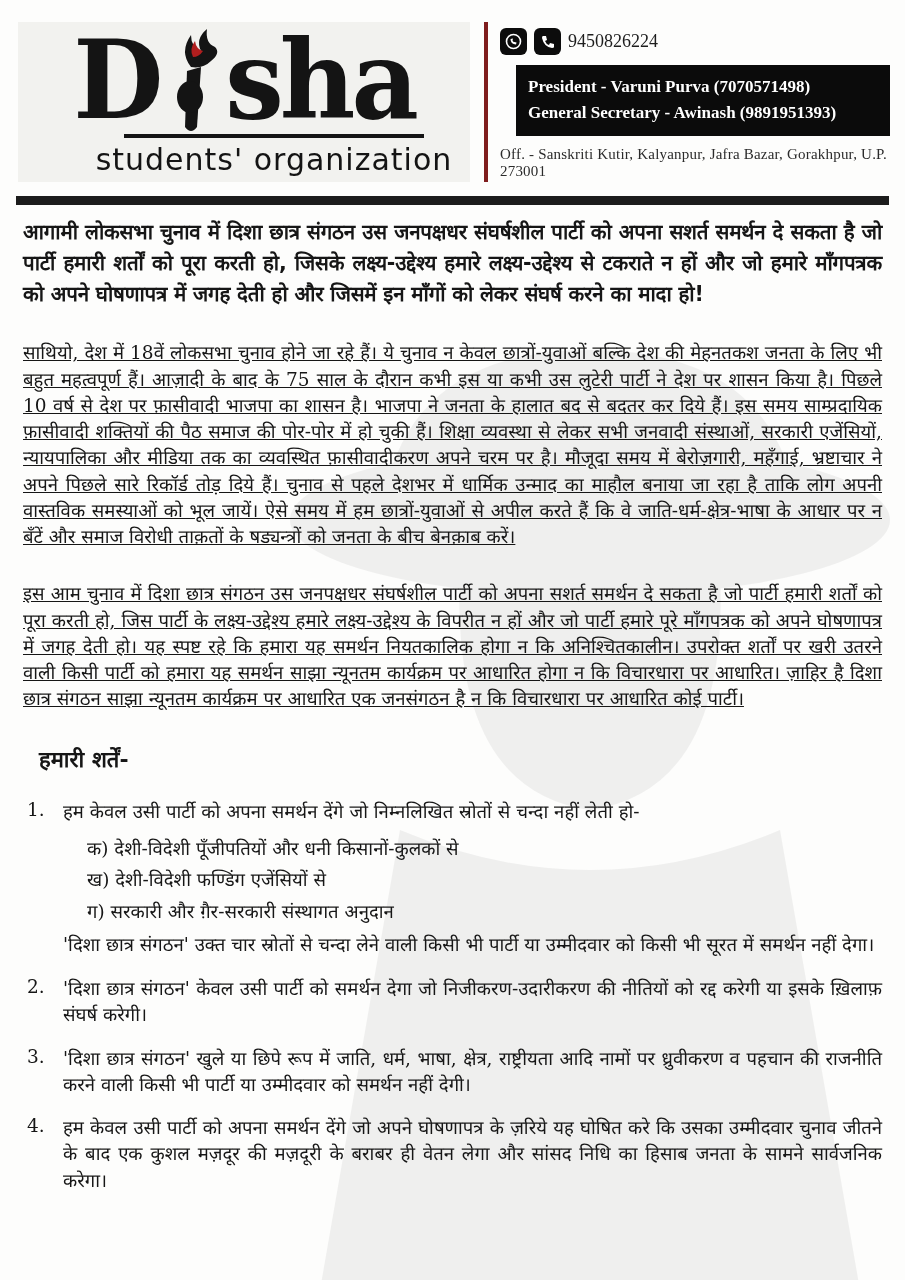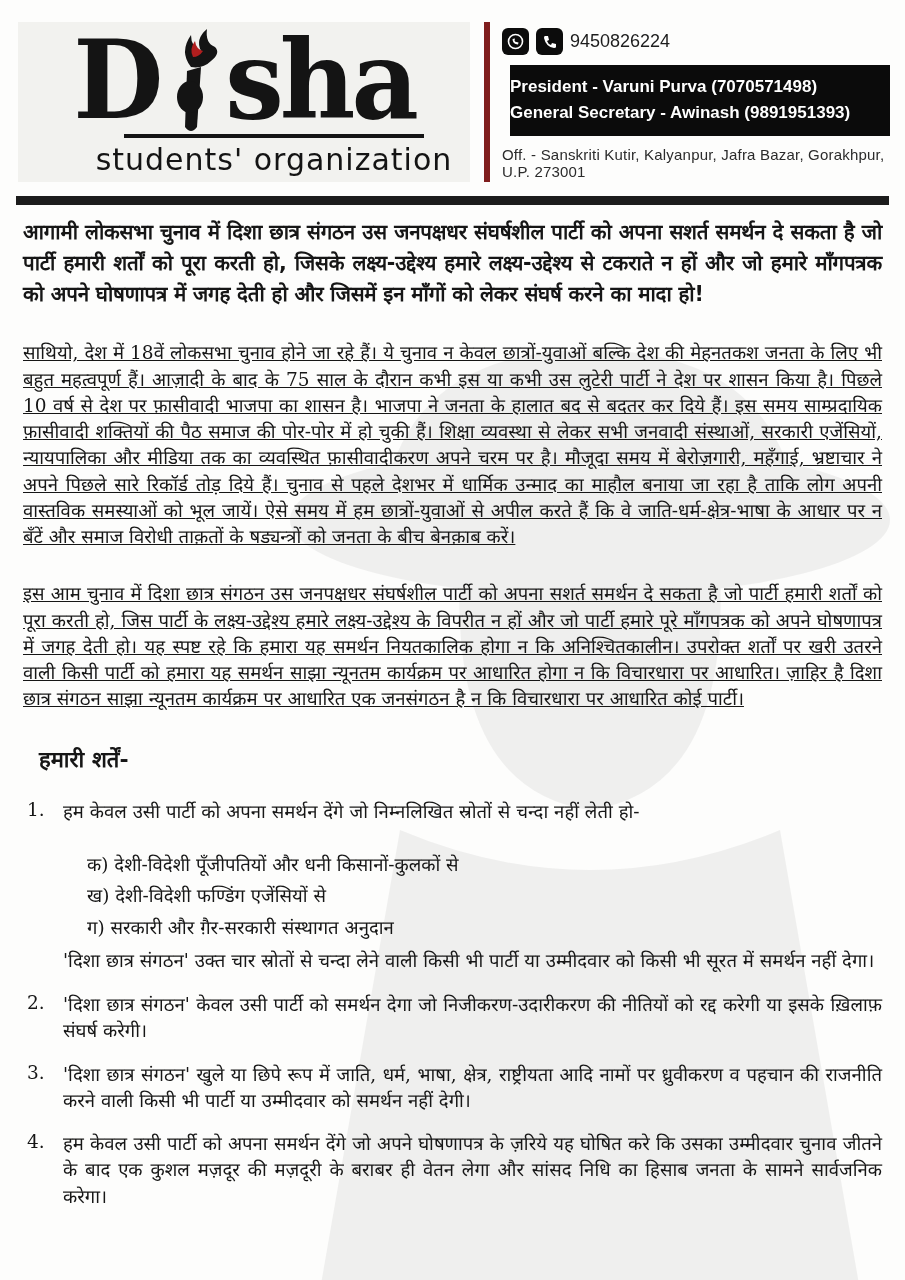--- a/index.html
+++ b/index.html
@@ -21,51 +21,51 @@
     font-family:"DejaVu Serif",serif;font-weight:900;font-size:104px;color:#141414;
     letter-spacing:-4px;transform:scaleY(1.05);
   }
   .logo-torch{margin:0 2px -6px 2px;}
   .logo-underline{width:300px;height:4px;background:#141414;margin:2px 0 4px 60px;}
   .logo-sub{
     font-family:"DejaVu Sans",sans-serif;font-weight:normal;font-size:30px;color:#141414;
     letter-spacing:1px;margin-left:60px;
   }
   .contact-col{
-    flex:1;margin-left:14px;border-left:6px solid #7f1d1d;padding:2px 0 0 12px;
-    font-family:Liberation Sans, sans-serif;
+    flex:1;margin-left:14px;border-left:4px solid #7f1d1d;padding:2px 0 0 12px;
+    font-family:Liberation Serif, serif;
   }
   .contact-row{display:flex;align-items:center;gap:7px;margin:4px 0 10px 0;}
   .icon-chip{
     width:27px;height:27px;background:#0c0c0c;border-radius:6px;flex:0 0 auto;
     display:flex;align-items:center;justify-content:center;
   }
   .contact-text{font-size:18px;color:#1d1d1d;}
   .officers-box{
-    background:#0b0b0b;color:#ffffff;padding:9px 0;margin:6px 0 10px 8px;max-width:395px;
+    background:#0b0b0b;color:#ffffff;padding:9px 12px;margin:6px 0 10px 16px;max-width:395px;
   }
   .officer-line{font-size:17px;font-weight:bold;line-height:1.55;white-space:nowrap;}
   .office-line{font-size:15px;color:#2b2b2b;letter-spacing:.2px;}
   .rule{height:9px;background:#1c1c1c;margin:14px 16px 0 16px;position:relative;z-index:1;}
   
   .content{position:relative;z-index:1;padding:0 23px;}
   .doc-title{
     text-align:center;font-size:23px;font-weight:bold;margin-top:38px;letter-spacing:.2px;
   }
   .lead{
     margin-top:12px;font-size:20.5px;font-weight:bold;line-height:1.5;text-align:justify;
     font-family:"DejaVu Sans","Liberation Sans",sans-serif;letter-spacing:-.2px;
   }
   .para{margin-top:31px;font-size:18.5px;line-height:1.42;text-align:justify;text-decoration:underline;}
   .cond-heading{margin-top:30px;font-size:22px;font-weight:bold;padding-left:16px;}
   .cond-list{margin-top:26px;}
   .cond-item{display:flex;margin-top:17px;}
   .cond-num{flex:0 0 36px;font-size:18.5px;padding-left:4px;}
   .cond-body{flex:1;font-size:18.5px;line-height:1.42;text-align:justify;}
-  .sub-list{margin:24px 0 4px 24px;}
+  .sub-list{margin:8px 0 4px 24px;}
   .sub-item{font-size:18.5px;line-height:1.7;}
   .cond-note{font-size:18.5px;line-height:1.5;margin-top:2px;}
 </style>
 </head>
 <body>
 
 <div class="page">
 
   <div class="watermark">
     <svg width="660" height="960" viewBox="0 0 330 480" xmlns="http://www.w3.org/2000/svg">

